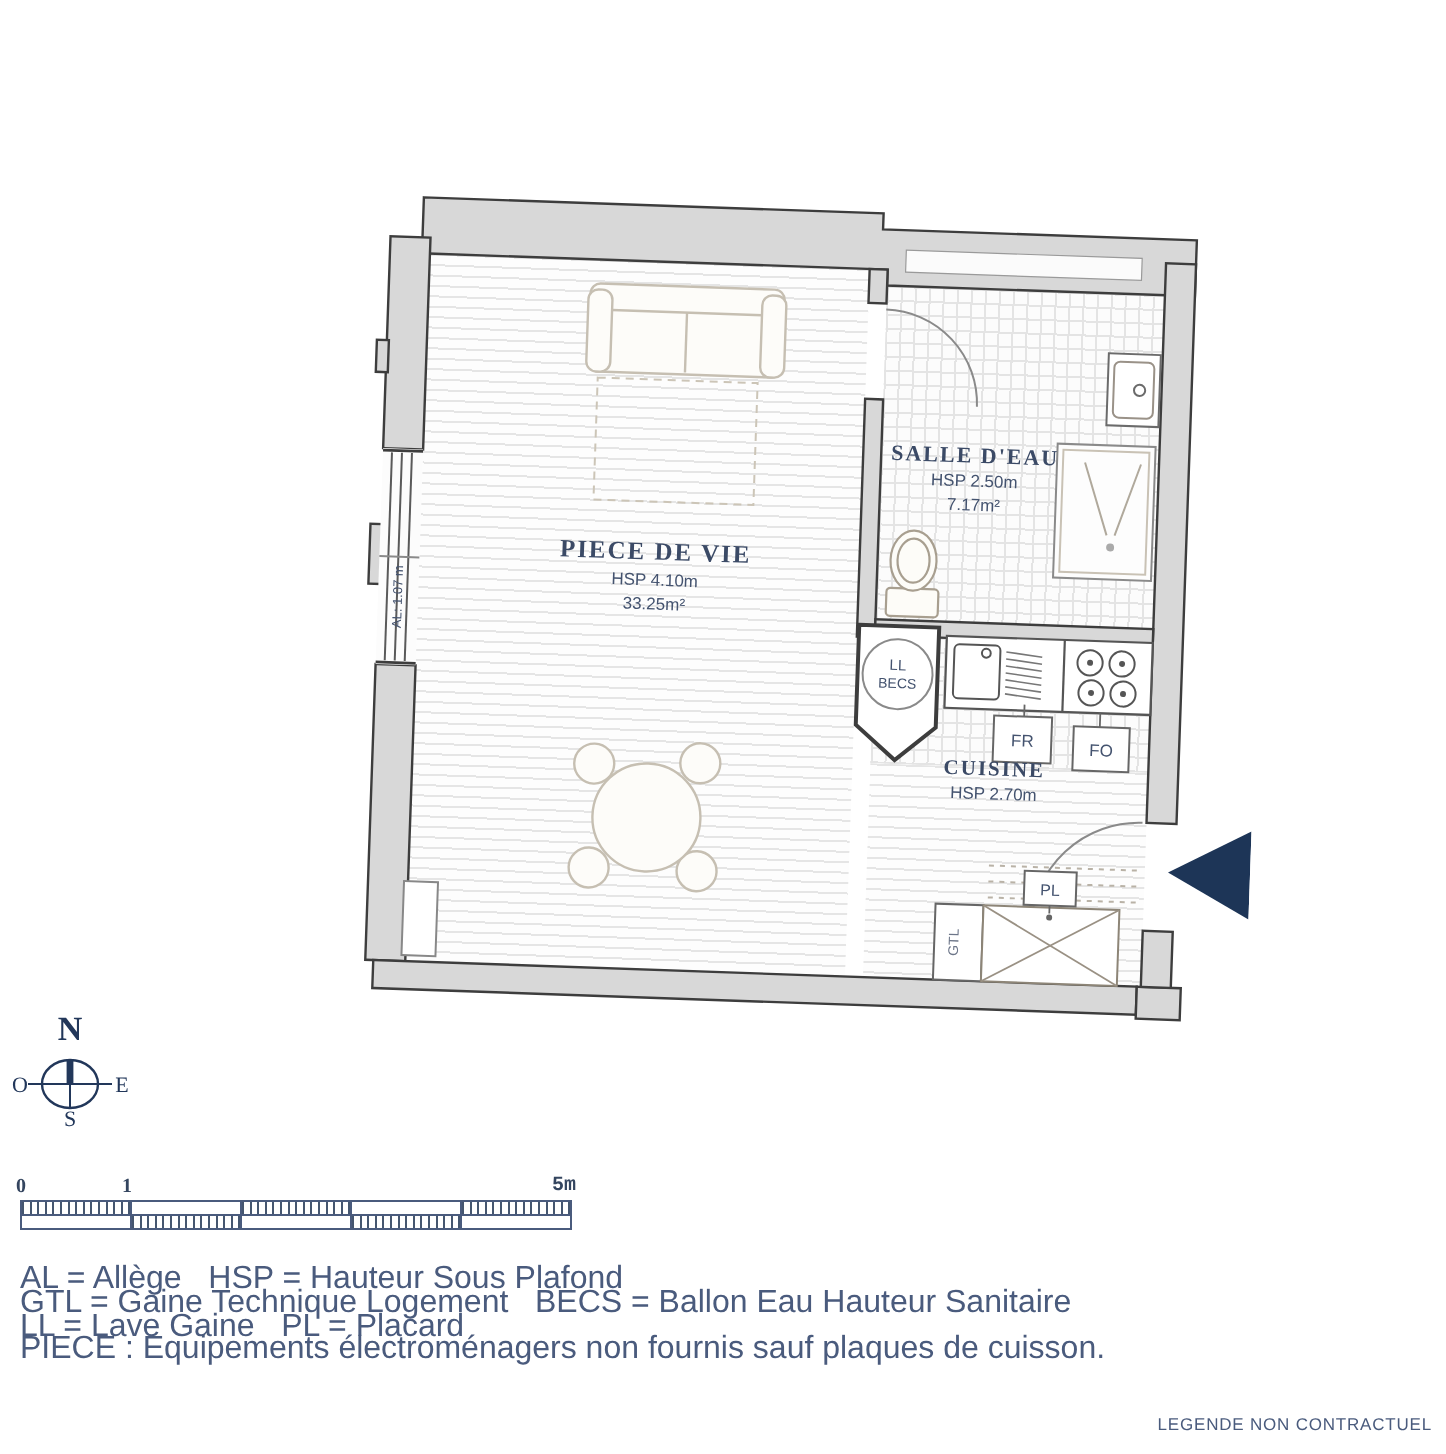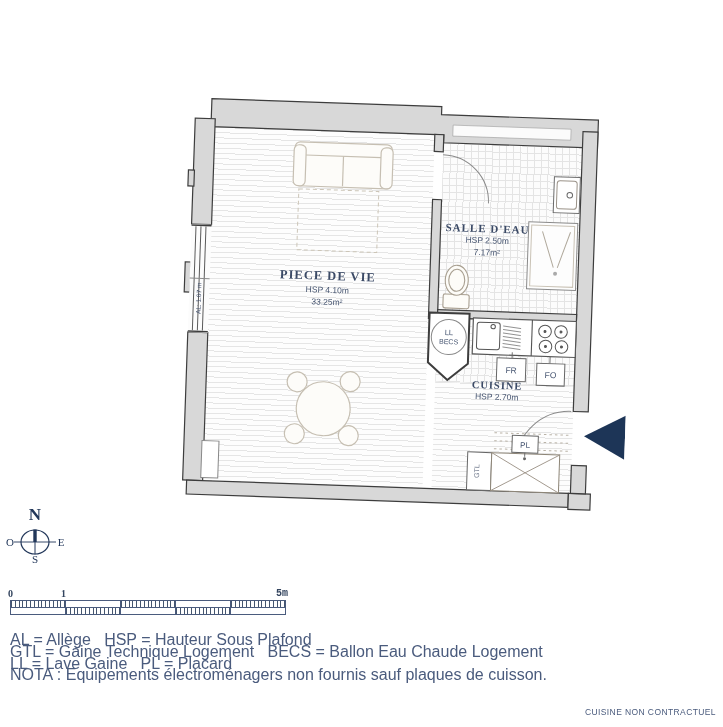--- a/index.html
+++ b/index.html
@@ -242,18 +242,18 @@
       <div class="scale-cell hatch"></div>
       <div class="scale-cell"></div>
       <div class="scale-cell hatch"></div>
       <div class="scale-cell"></div>
     </div>
   </div>
 </div>
 
 <div class="legend">
   <div class="legend-line">AL = Allège   HSP = Hauteur Sous Plafond</div>
-  <div class="legend-line">GTL = Gaine Technique Logement   BECS = Ballon Eau Chaude Logement</div>
+  <div class="legend-line">GTL = Gaine Technique Logement   BECS = Ballon Eau Hauteur Sanitaire</div>
   <div class="legend-line">LL = Lave Gaine   PL = Placard</div>
-  <div class="legend-line">NOTA : Equipements électroménagers non fournis sauf plaques de cuisson.</div>
+  <div class="legend-line">PIECE : Equipements électroménagers non fournis sauf plaques de cuisson.</div>
 </div>
 
-<div class="footer-note">CUISINE NON CONTRACTUEL</div>
+<div class="footer-note">LEGENDE NON CONTRACTUEL</div>
 
 </body></html>

